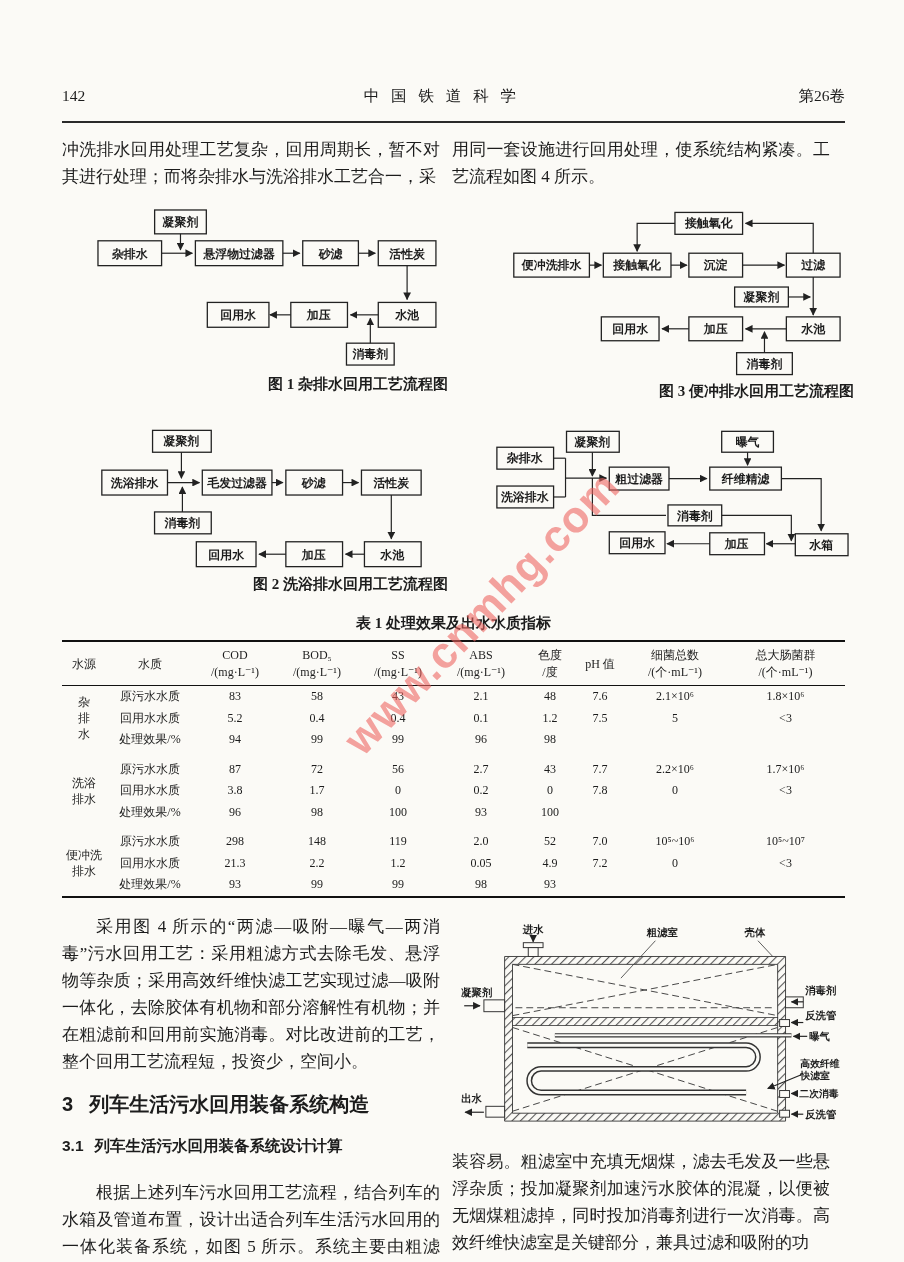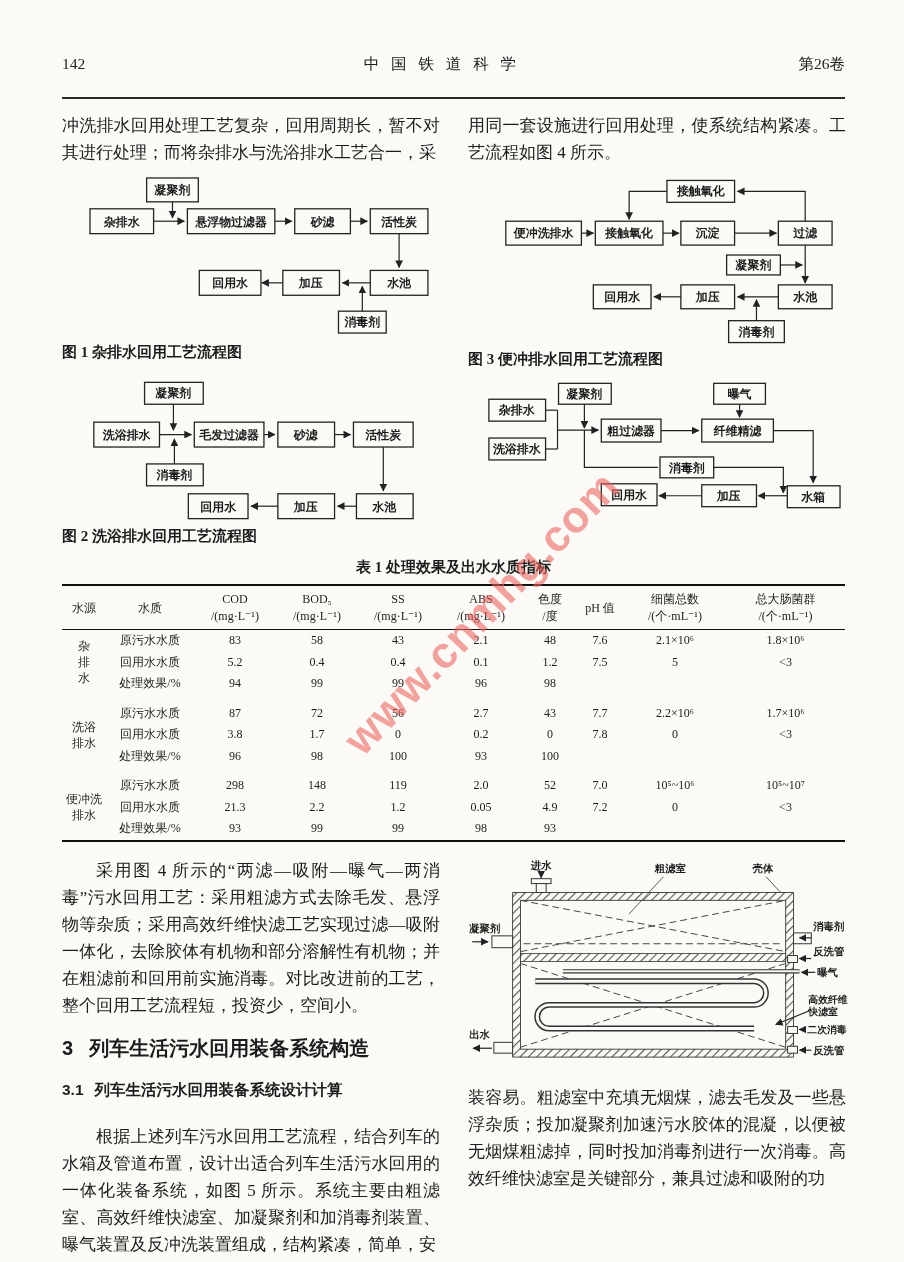--- a/index.html
+++ b/index.html
@@ -1,30 +1,30 @@
 <!DOCTYPE html>
 <html><head>
 <meta charset="utf-8">
 <style>
   html,body{margin:0;padding:0;background:#e8e8e8;}
   .page{position:relative;width:904px;height:1262px;margin:0 auto;background:#fbfaf6;overflow:hidden;
         color:#1c1c1c;font-family:"Liberation Serif","DejaVu Serif",serif;}
   .inner{padding:0 59px 0 62px;}
   
-  .hdr{display:flex;justify-content:space-between;align-items:baseline;margin-top:54px;
-       padding-bottom:22px;border-bottom:2.2px solid #2a2a2a;font-size:15.5px;}
+  .hdr{display:flex;justify-content:space-between;align-items:baseline;margin-top:86px;
+       padding-bottom:14px;border-bottom:2.2px solid #2a2a2a;font-size:15.5px;}
   .hdr .journal{letter-spacing:4px;}
   
-  .two-col{display:flex;gap:28px;}
+  .two-col{display:flex;gap:12px;}
   .col{width:378px;flex:0 0 378px;}
   .body-text{font-size:17px;line-height:27px;text-align:justify;margin:0;}
   .ind{text-indent:2em;}
   .intro-row{margin-top:13px;}
   .figrow{margin-top:9px;align-items:flex-start;}
-  figure{margin:0;text-align:left;}
+  figure{margin:8px;text-align:right;}
   figcaption{font-size:15px;font-weight:600;margin-top:3px;}
   svg.flow{display:block;margin:0 auto;}
   svg text{font-size:12px;font-weight:600;fill:#1c1c1c;font-family:"Liberation Serif","DejaVu Serif",serif;}
   .box{fill:none;stroke:#222;stroke-width:1.3;}
   .fl{stroke:#222;stroke-width:1.2;fill:none;}
   .fa{marker-end:url(#arw);}
   .ldr{stroke:#333;stroke-width:0.8;fill:none;}
   .lbl5{font-size:10.5px;}
   .lbl5s{font-size:10px;}
   .pipe-d{stroke:#333;fill:none;}

